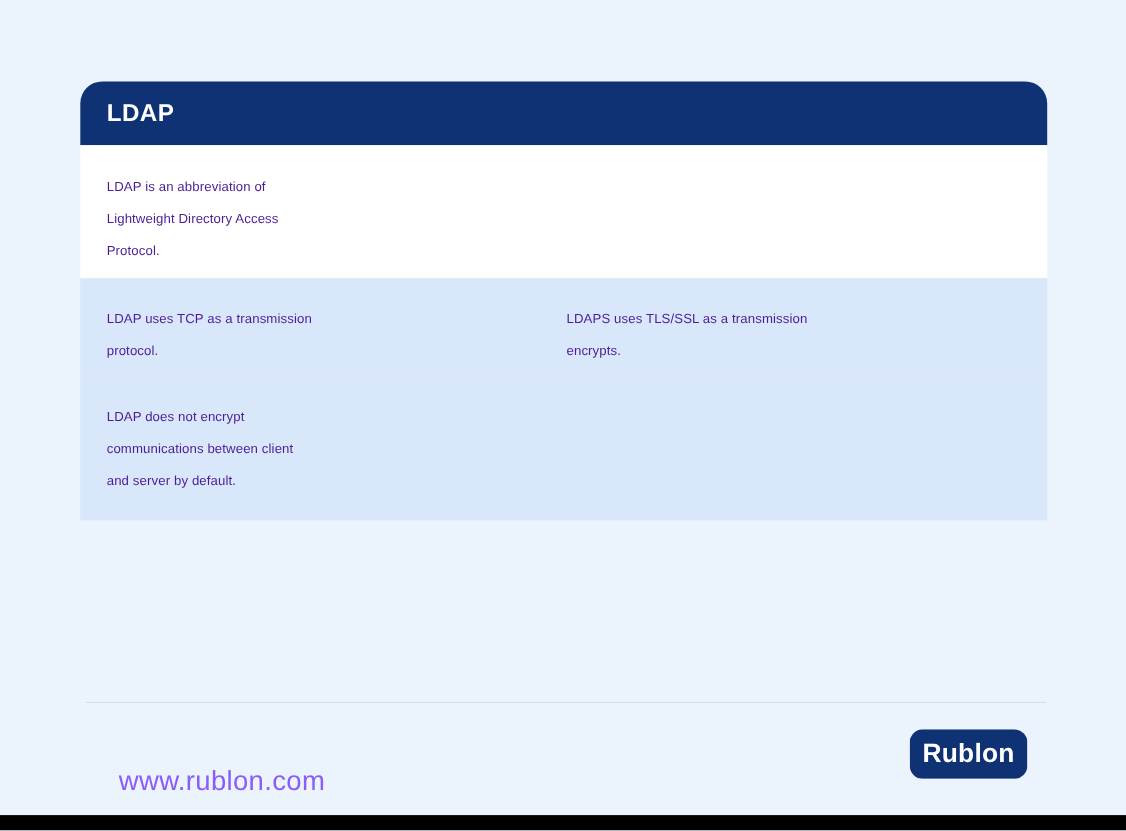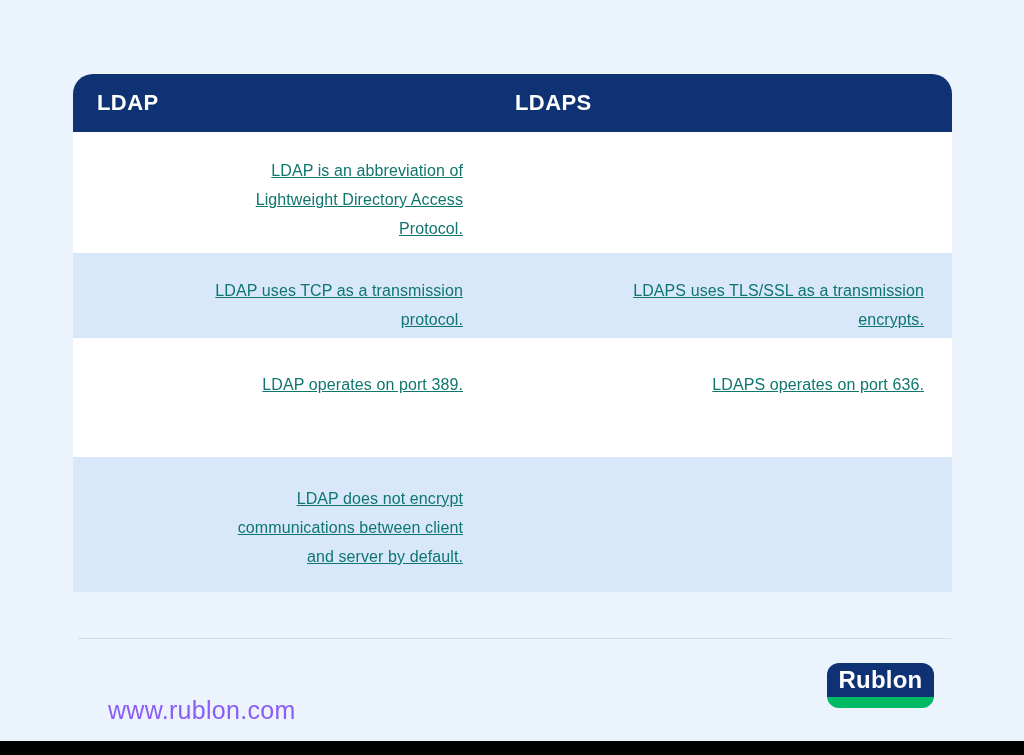--- a/index.html
+++ b/index.html
@@ -8,21 +8,20 @@
     font-family: "Liberation Sans", sans-serif;
     background: #ebf3fc;
     position: relative;
     overflow: hidden;
   }
   .page {
     position: absolute;
     left: 0; top: 0;
     width: 1024px; height: 755px;
     background: #ebf3fc;
-    text-align: right;
   }
 
   
   .card {
     position: absolute;
     left: 73px; top: 74px;
     width: 879px;
   }
   .card-header {
     display: flex;
@@ -41,26 +40,25 @@
   }
   .header-cell.left { width: 418px; }
   .header-cell.right { flex: 1; }
 
   .row { display: flex; width: 100%; }
   .row.white { background: #ffffff; }
   .row.stripe { background: #d9e7fb; }
   .cell {
     padding-left: 24px;
     padding-right: 28px;
-    font-size: 16px;
+    font-size: 12px;
     line-height: 29px;
     letter-spacing: 0.1px;
-    color: #0f766e;
+    color: #4c1d95;
     white-space: pre-line;
-    text-decoration: underline;
   }
   .cell.left { width: 418px; }
   .cell.right { width: 461px; }
   .row.r1 { height: 121px; } .row.r1 .cell { padding-top: 24px; }
   .row.r2 { height: 85px;  } .row.r2 .cell { padding-top: 23px; }
   .row.r3 { height: 119px; } .row.r3 .cell { padding-top: 32px; }
   .row.r4 { height: 135px; } .row.r4 .cell { padding-top: 27px; }
 
   
   .divider {
@@ -78,21 +76,21 @@
     color: #8b5cf6;
     text-decoration: none;
   }
   .logo {
     position: absolute;
     left: 827px; top: 663px;
     width: 107px; height: 45px;
     border-radius: 12px;
     overflow: hidden;
     display: flex;
-    flex-direction: column;
+    flex-direction: row;
   }
   .logo-top {
     flex: 1;
     background: #0e3273;
     display: flex;
     align-items: center;
     justify-content: center;
   }
   .logo-text {
     color: #ffffff;
@@ -113,40 +111,35 @@
 </style>
 </head>
 <body>
 
 <div class="page">
 
   <div class="card">
 
     <div class="card-header">
       <div class="header-cell left">LDAP</div>
-      <div class="header-cell right">LDAPS</div>
     </div>
 
     <div class="row white r1">
       <div class="cell left">LDAP is an abbreviation of
 Lightweight Directory Access
 Protocol.</div>
     </div>
 
     <div class="row stripe r2">
       <div class="cell left">LDAP uses TCP as a transmission
 protocol.</div>
       <div class="cell right">LDAPS uses TLS/SSL as a transmission
 encrypts.</div>
     </div>
 
-    <div class="row white r3">
-      <div class="cell left">LDAP operates on port 389.</div>
-      <div class="cell right">LDAPS operates on port 636.</div>
-    </div>
 
     <div class="row stripe r4">
       <div class="cell left">LDAP does not encrypt
 communications between client
 and server by default.</div>
     </div>
 
   </div>
 
   <div class="divider"></div>

